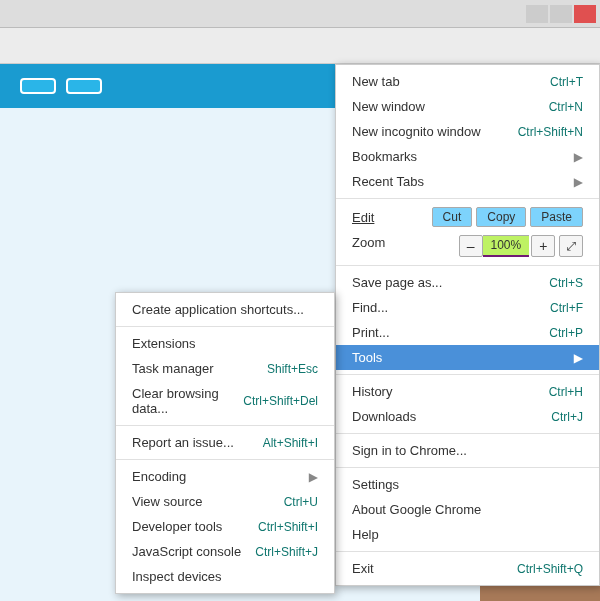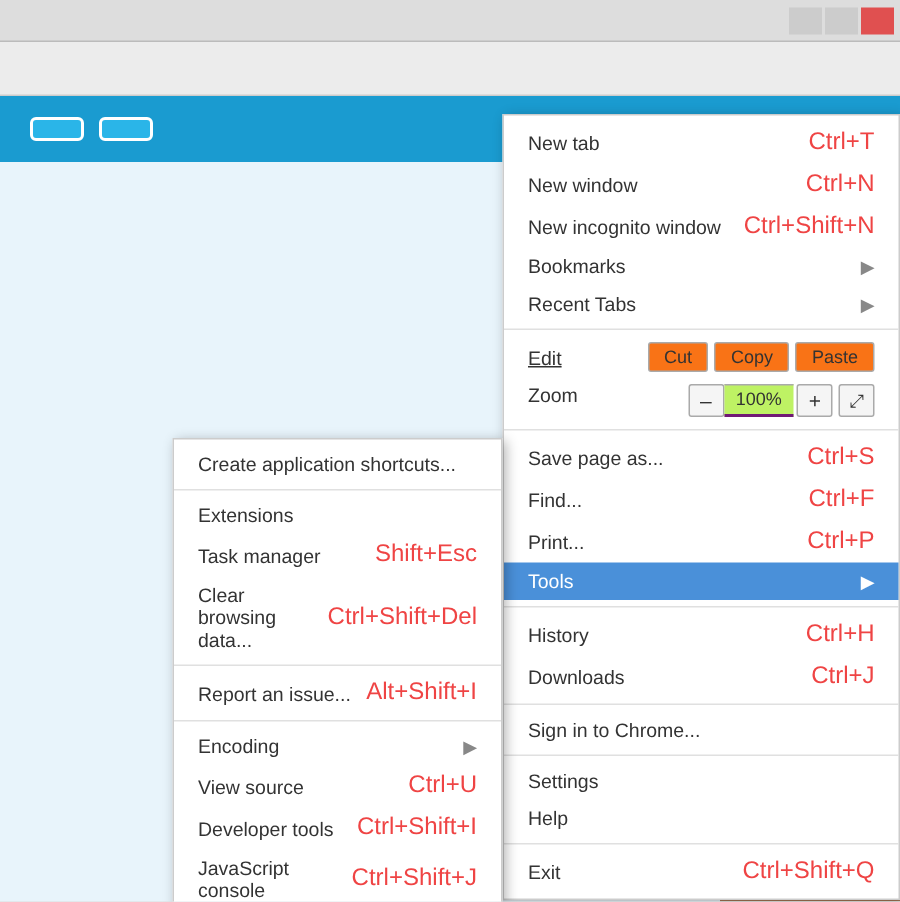--- a/index.html
+++ b/index.html
@@ -131,21 +131,21 @@
       right: 0;
       width: 120px;
       height: 80px;
       background: #8B4513;
       opacity: 0.7;
     }
 
     
     .chrome-menu {
       position: absolute;
-      top: 76px;
+      top: 64px;
       right: 0;
       width: 265px;
       background: white;
       border: 1px solid #ccc;
       box-shadow: 2px 2px 8px rgba(0,0,0,0.3);
       z-index: 100;
       padding: 4px 0;
     }
 
     .menu-item {
@@ -157,21 +157,21 @@
       color: #333;
       position: relative;
     }
 
     .menu-item.highlighted {
       background: #4a90d9;
       color: white;
     }
 
     .menu-item .label { flex: 1; }
-    .menu-item .shortcut { color: #ef4444; font-size: 16px; }
+    .menu-item .shortcut { color: #0f766e; font-size: 12px; }
     .menu-item .arrow { color: #888; font-size: 12px; }
     .menu-item.highlighted .arrow { color: white; }
 
     .menu-separator {
       height: 1px;
       background: #e0e0e0;
       margin: 4px 0;
     }
 
     
@@ -183,21 +183,21 @@
     }
 
     .menu-edit-label {
       flex: 1;
       color: #333;
       text-decoration: underline;
     }
 
     .edit-btn {
       border: 1px solid #aaa;
-      background: #f97316;
+      background: #7dd3fc;
       color: #333;
       padding: 2px 10px;
       font-size: 12px;
       cursor: pointer;
       border-radius: 2px;
       margin-left: 4px;
     }
 
     
     .menu-zoom-row {
@@ -431,20 +431,24 @@
       <div class="menu-item">
       <span class="label">Sign in to Chrome...</span>
 
     </div>
       <div class="menu-separator"></div>
       <div class="menu-item">
       <span class="label">Settings</span>
 
     </div>
       <div class="menu-item">
+      <span class="label">About Google Chrome</span>
+
+    </div>
+      <div class="menu-item">
       <span class="label">Help</span>
 
     </div>
       <div class="menu-separator"></div>
       <div class="menu-item">
       <span class="label">Exit</span>
       <span class="shortcut">Ctrl+Shift+Q</span>
 
     </div>
     </div>

